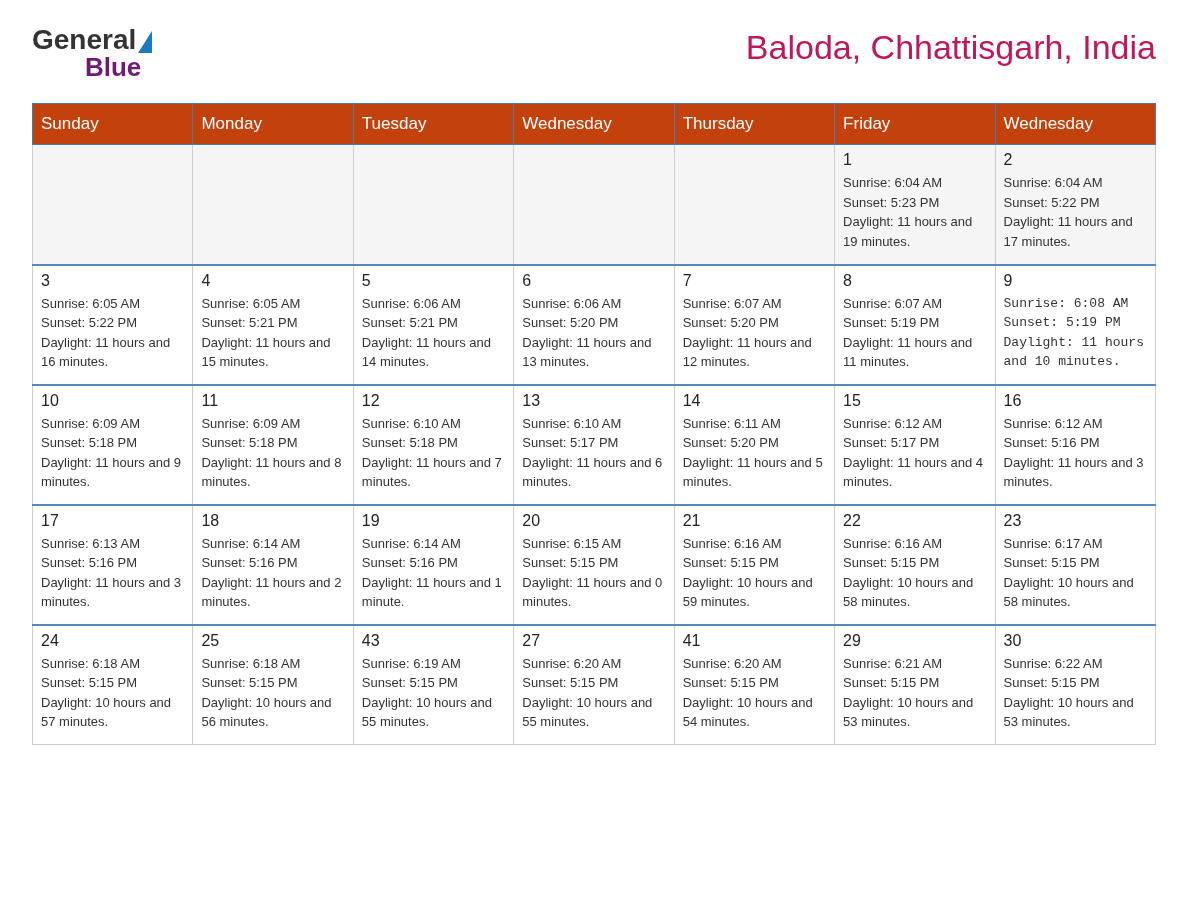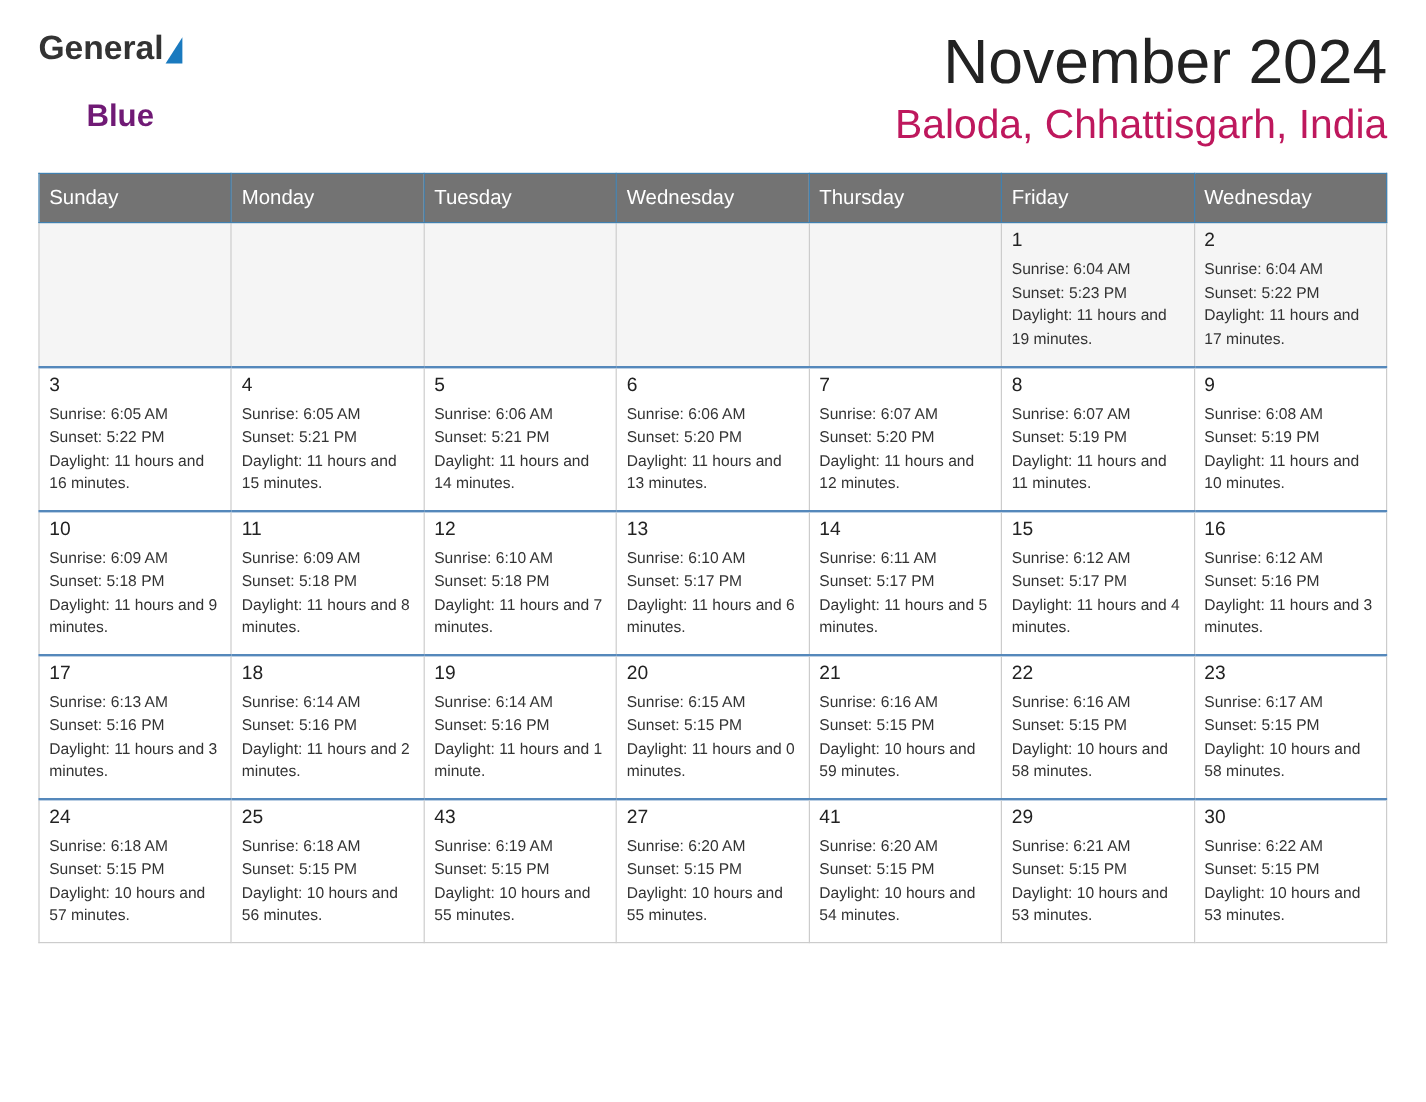--- a/index.html
+++ b/index.html
@@ -12,22 +12,21 @@
     }
     .header {
       display: flex;
       justify-content: space-between;
       align-items: flex-start;
       margin-bottom: 20px;
     }
     .logo {
       display: flex;
       flex-direction: column;
-      align-items: flex-start;
-      gap: 29px;
+      align-items: center;
     }
     .logo-text {
       display: flex;
       align-items: center;
       font-size: 28px;
       font-weight: bold;
       color: #333;
     }
     .logo-general { color: #333; }
     .logo-triangle {
@@ -59,21 +58,21 @@
       font-size: 34px;
       color: #be185d;
       margin-top: 4px;
     }
     .calendar {
       width: 100%;
       border-collapse: collapse;
       border: 1px solid #aaa;
     }
     .calendar th {
-      background-color: #737373;
+      background-color: #c2410c;
       color: #fff;
       padding: 10px 8px;
       font-size: 17px;
       font-weight: normal;
       text-align: left;
       border: 1px solid #4080b0;
     }
     .calendar td {
       vertical-align: top;
       padding: 6px 8px;
@@ -111,21 +110,20 @@
 
 <div class="header">
   <div class="logo">
     <div class="logo-text">
       <span class="logo-general">General</span>
       <span class="logo-triangle"></span>
     </div>
     <div class="logo-line2">Blue</div>
   </div>
   <div class="title-area">
-    <div class="month-title">November 2024</div>
     <div class="location-title">Baloda, Chhattisgarh, India</div>
   </div>
 </div>
 
 <table class="calendar">
   <thead>
     <tr>
       <th>Sunday</th>
       <th>Monday</th>
       <th>Tuesday</th>
@@ -187,21 +185,21 @@
 Daylight: 11 hours and 12 minutes.</div>
         </td>
         <td>
           <span class="day-num">8</span>
           <div class="day-info" style="white-space: pre-line;">Sunrise: 6:07 AM
 Sunset: 5:19 PM
 Daylight: 11 hours and 11 minutes.</div>
         </td>
         <td>
           <span class="day-num">9</span>
-          <div class="day-info" style="white-space: pre-line;">Sunrise: 6:08 AM
+          <div class="day-info" style="white-space: pre-line; font-family: Liberation Mono, monospace;">Sunrise: 6:08 AM
 Sunset: 5:19 PM
 Daylight: 11 hours and 10 minutes.</div>
         </td>
       </tr>
       <tr class="row-border">
         <td>
           <span class="day-num">10</span>
           <div class="day-info" style="white-space: pre-line;">Sunrise: 6:09 AM
 Sunset: 5:18 PM
 Daylight: 11 hours and 9 minutes.</div>
@@ -220,21 +218,21 @@
         </td>
         <td>
           <span class="day-num">13</span>
           <div class="day-info" style="white-space: pre-line;">Sunrise: 6:10 AM
 Sunset: 5:17 PM
 Daylight: 11 hours and 6 minutes.</div>
         </td>
         <td>
           <span class="day-num">14</span>
           <div class="day-info" style="white-space: pre-line;">Sunrise: 6:11 AM
-Sunset: 5:17 PM
+Sunset: 5:20 PM
 Daylight: 11 hours and 5 minutes.</div>
         </td>
         <td>
           <span class="day-num">15</span>
           <div class="day-info" style="white-space: pre-line;">Sunrise: 6:12 AM
 Sunset: 5:17 PM
 Daylight: 11 hours and 4 minutes.</div>
         </td>
         <td>
           <span class="day-num">16</span>

